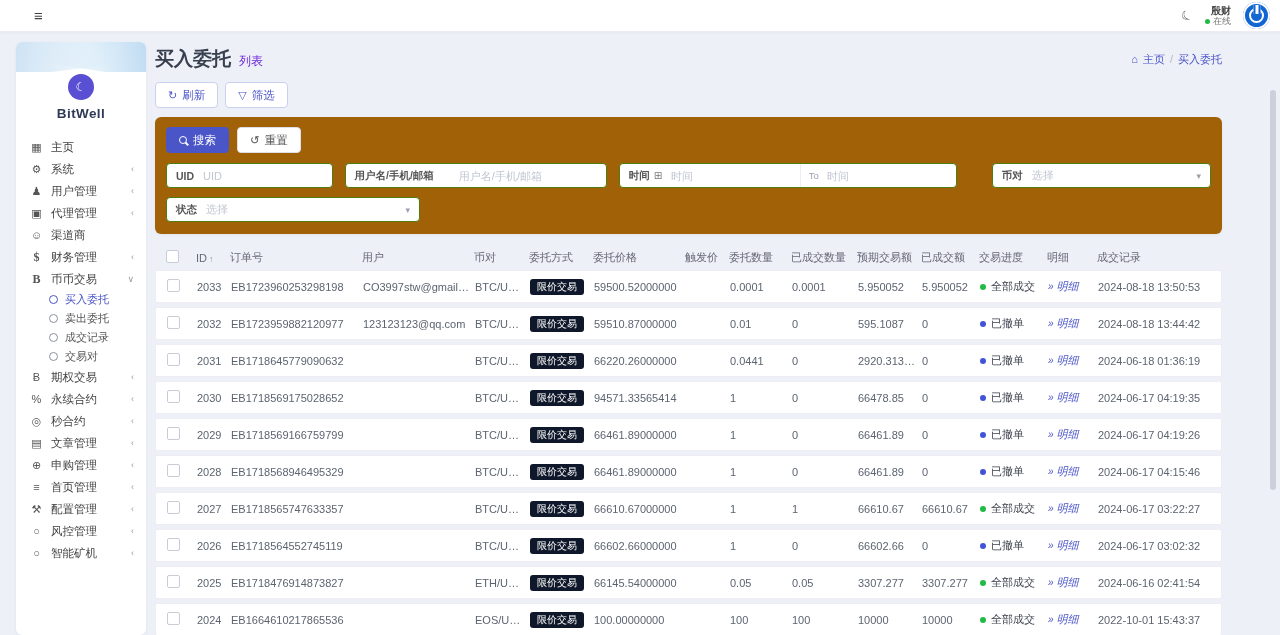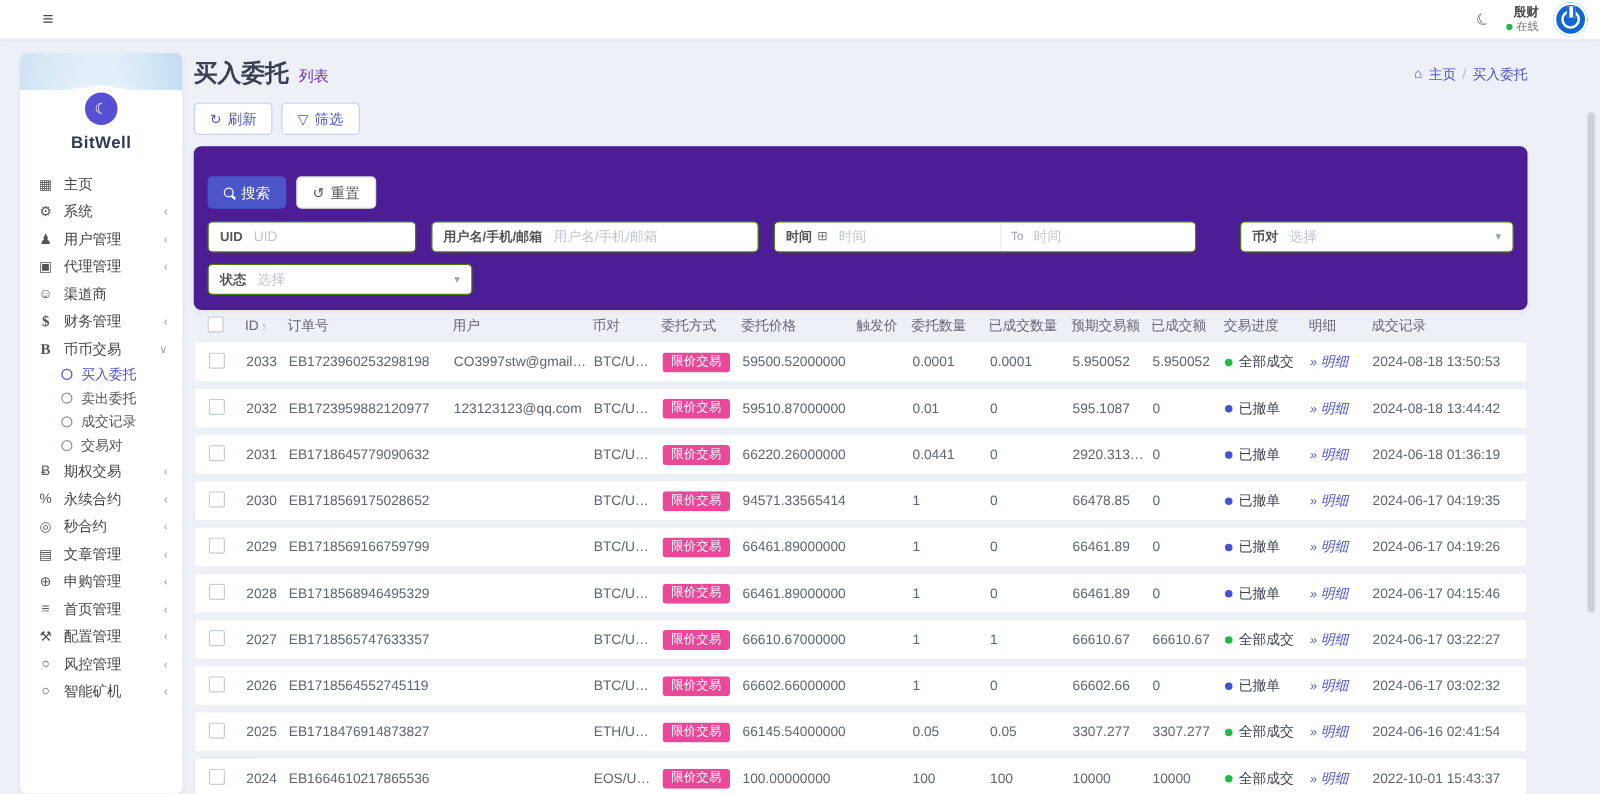--- a/index.html
+++ b/index.html
@@ -70,48 +70,48 @@
   .btn-outline-accent .b-ico { font-size:11px; }
   .btn-primary { background:#4a55c8; color:#fff; border-color:#4a55c8; }
   .btn-outline-gray { border-color:#dcdfe8; color:#555; }
   
   .lens { width:9px; height:9px; position:relative; display:inline-block; }
   .lens::before { content:""; position:absolute; top:0; left:0; width:6px; height:6px;
                   border:1.4px solid #fff; border-radius:50%; }
   .lens::after { content:""; position:absolute; width:4px; height:1.5px; background:#fff;
                  transform:rotate(45deg); right:-1px; bottom:0; }
   
-  .filter-card { background:#4c1d95; border-radius:6px; box-shadow:0 1px 3px rgba(50,60,120,.06);
-                 padding:24px 11px 12px 11px; }
+  .filter-card { background:#a16207; border-radius:6px; box-shadow:0 1px 3px rgba(50,60,120,.06);
+                 padding:10px 11px 12px 11px; margin-bottom:11px; }
   .search-row { display:flex; gap:8px; margin-bottom:10px; }
   .fields-row { display:flex; gap:12px; margin-bottom:9px; }
   .fields-row:last-child { margin-bottom:0; }
   .fgroup { display:flex; align-items:center; border:1px solid #4d7c0f; border-radius:4px;
             background:#fff; height:25px; overflow:hidden; }
   .flabel { padding:0 9px; font-size:10.5px; color:#555; font-weight:bold; white-space:nowrap; display:flex; align-items:center; gap:4px;}
   .flabel .cal { font-size:10px; color:#777; font-weight:normal; }
   .fgroup input { border:none; outline:none; flex:1; min-width:0; font-size:11px; color:#333;
                   font-family:inherit; background:transparent; }
   .fgroup input::placeholder { color:#c2c6d2; }
   .fgroup .ph { flex:1; font-size:11px; color:#c2c6d2; }
   .fgroup .caret { color:#9ba1ad; font-size:9px; padding:0 9px; }
   .fgroup .to-sep { font-size:9.5px; color:#9ba1ad; padding:0 8px; border-left:1px solid #eceef4; align-self:stretch; display:flex; align-items:center; }
-  .w-uid { width:167px; } .w-user { width:263px; } .w-time { width:339px; }
-  .w-pair { width:220px; margin-left:23px; } .w-status { width:212px; }
+  .w-uid { width:167px; } .w-user { width:263px;gap:16px; } .w-time { width:339px; }
+  .w-pair { width:220px; margin-left:23px; } .w-status { width:254px; }
   
   :root { --cols: 30px 34px 132px 112px 55px 64px 92px 44px 62px 66px 64px 58px 68px 50px minmax(0,1fr); }
   .trow { display:grid; grid-template-columns:var(--cols); align-items:center; padding:0 11px; }
   .thead { height:25px; font-size:11px; color:#667; }
   .thead .th { white-space:nowrap; }
   .sort-arrow { color:#99a; font-size:9px; margin-left:2px; }
   .data-row { background:#fff; height:33px; border-radius:2px; margin-bottom:4px;
               border:1px solid #ededf3; font-size:11px; color:#5c6470; }
   .cb { width:13px; height:13px; border:1px solid #c8ccd6; border-radius:2px; background:#fff; display:inline-block; cursor:pointer; }
   .cell { white-space:nowrap; overflow:hidden; text-overflow:ellipsis; padding-right:6px; }
-  .badge { display:inline-block; background:#ec4899; color:#fff; font-size:10px;
+  .badge { display:inline-block; background:#0f172a; color:#fff; font-size:10px;
            padding:3px 7px; border-radius:3px; line-height:1; }
   .status { display:flex; align-items:center; gap:5px; color:#3c414d; }
   .sdot { width:6px; height:6px; border-radius:50%; display:inline-block; flex:none; }
   .sdot.success { background:#21ba45; }
   .sdot.cancelled { background:#4353d8; }
   .detail-link { color:#4a55c8; cursor:pointer; white-space:nowrap;font-style:italic; }
   .detail-link .dbl { font-size:10px; margin-right:3px; }
   
   .page-scrollbar { position:fixed; right:4px; top:90px; width:6px; height:400px;
                     background:#cdd0da; border-radius:3px; cursor:pointer; }

